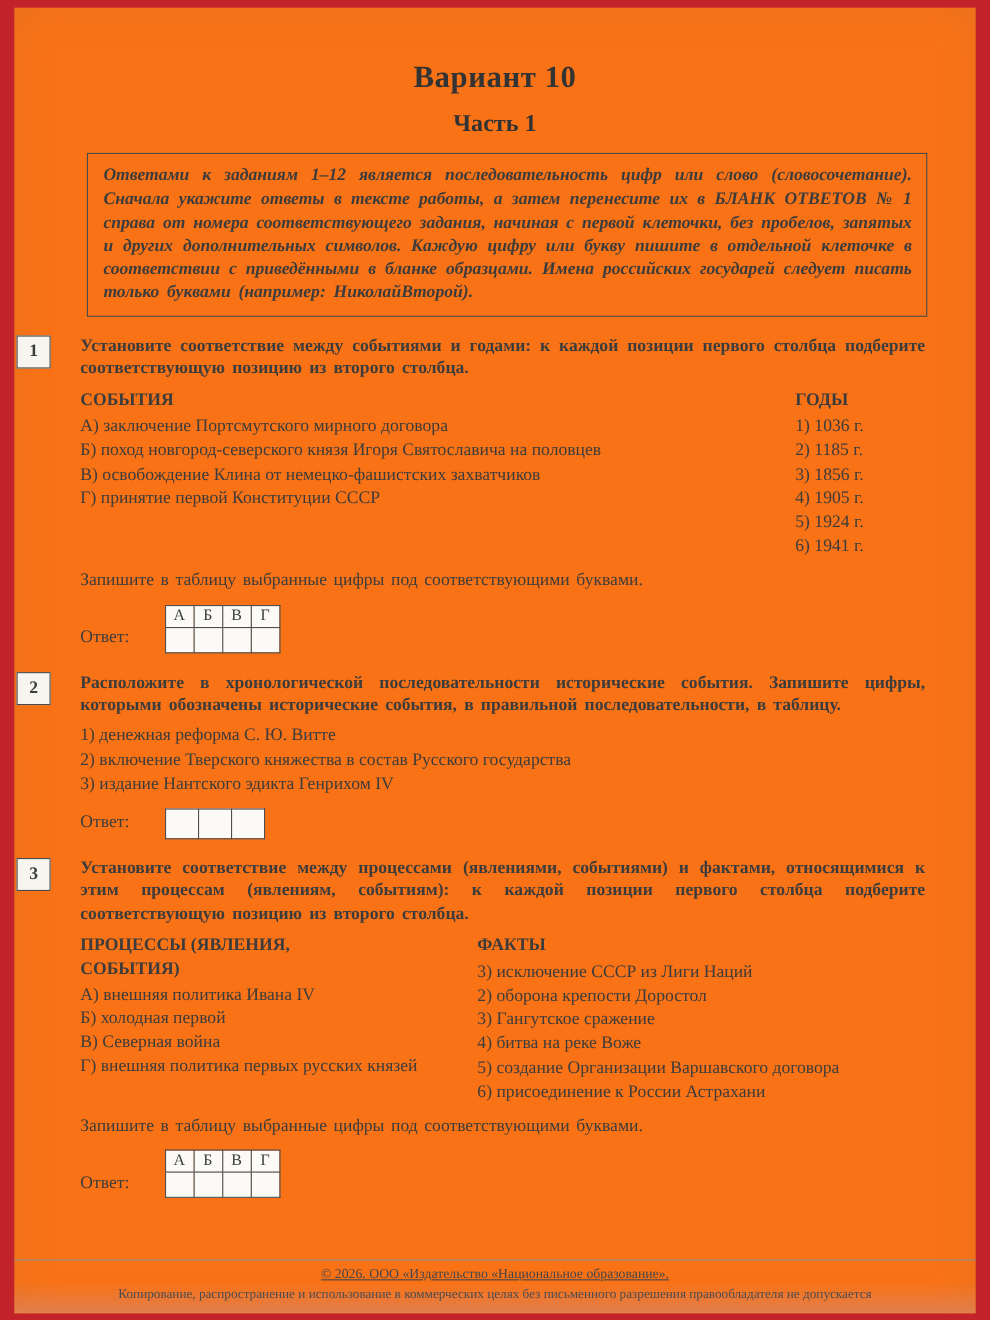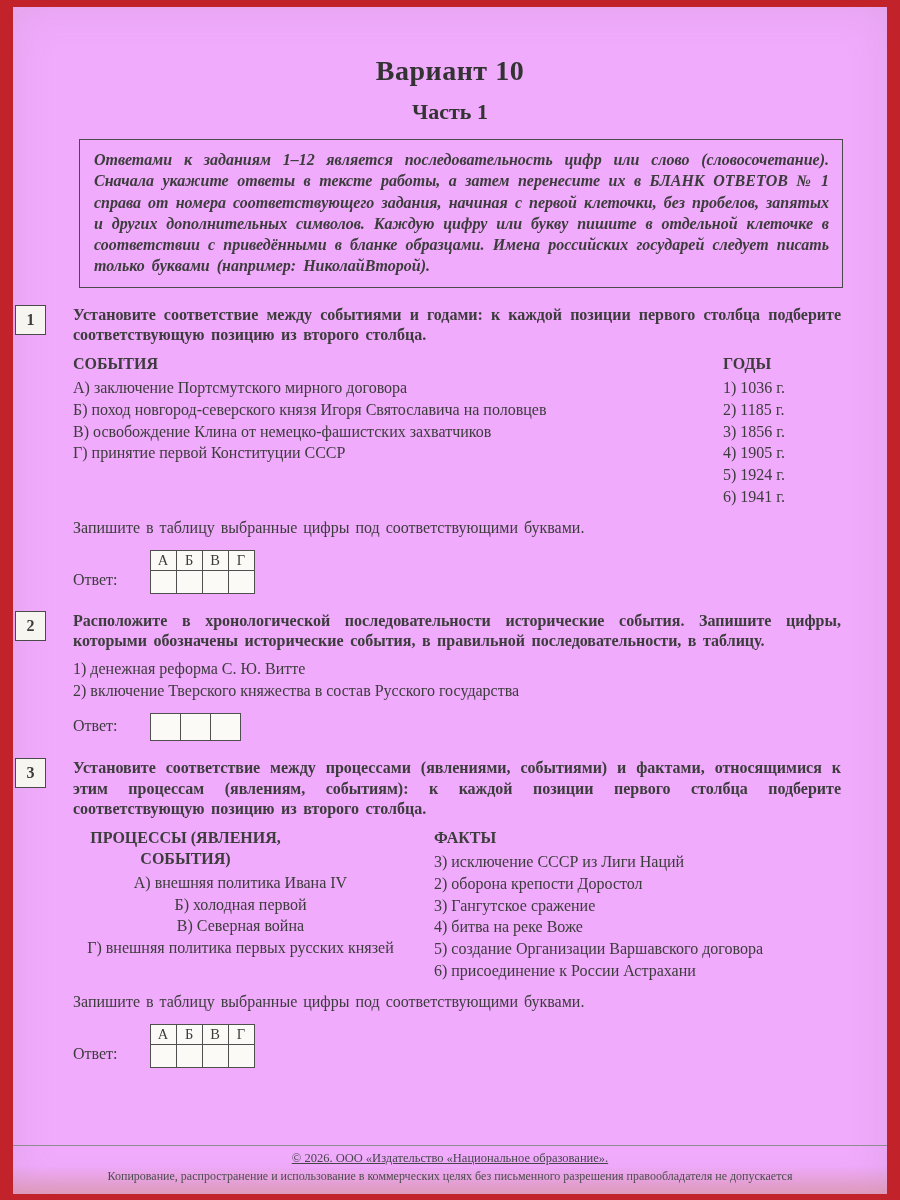--- a/index.html
+++ b/index.html
@@ -6,21 +6,21 @@
   html, body { width: 900px; height: 1200px; }
   body {
     background: #c2232b;
     position: relative;
     font-family: "Liberation Serif", "DejaVu Serif", serif;
   }
   .page {
     position: absolute;
     left: 13px; top: 7px;
     width: 874px; height: 1187px;
-    background: #f0abfc;
+    background: #f97316;
     color: #3c3c3c;
     overflow: hidden;
     box-shadow: inset 0 0 40px rgba(120,110,100,0.12);
   }
   .head { margin-top: 48px; text-align: center; }
   .title { font-size: 28px; font-weight: bold; letter-spacing: 0.5px; color: #333; }
   .part  { font-size: 22px; font-weight: bold; margin-top: 12px; color: #333; }
 
   .instr-box {
     border: 1.5px solid #4a4a4a;
@@ -38,21 +38,21 @@
     flex-shrink: 0; margin-left: 2px;
     display: flex; align-items: center; justify-content: center;
     font-size: 16px; font-weight: bold; background: #f7f5f0;
   }
   .tbody { flex: 1; margin-left: 27px; margin-right: 46px; font-size: 16px; line-height: 1.3; }
   .prompt { text-align: justify; word-spacing: 2.5px; font-weight: bold; }
 
   .cols { display: flex; margin-top: 8px; }
   .col-left { flex: 1; padding-right: 28px; }
   .col-right { width: 118px; flex-shrink: 0; }
-  .col3-left { width: 47%; padding-right: 26px; text-align: center; }
+  .col3-left { width: 47%; padding-right: 26px; }
   .col3-right { width: 53%; }
   .col-h { font-weight: bold; margin-bottom: 3px; }
   .col3-left .col-h { max-width: 225px; }
   .item { padding-left: 25px; text-indent: -25px; margin-bottom: 1px; }
   .yitem { margin-bottom: 1px; }
 
   .write { margin-top: 9px; text-align: justify; word-spacing: 2px; }
 
   .ans-row { display: flex; align-items: flex-end; margin-top: 11px; }
   .ans-row.mid { align-items: center; }
@@ -135,20 +135,21 @@
     </div>
   </div>
 
   <div class="task">
     <div class="numbox">2</div>
     <div class="tbody">
       <div class="prompt">Расположите в хронологической последовательности исторические события. Запишите цифры, которыми обозначены исторические события, в правильной последовательности, в таблицу.</div>
       <div style="margin-top:7px;">
         <div class="item">1) денежная реформа С. Ю. Витте</div>
         <div class="item">2) включение Тверского княжества в состав Русского государства</div>
+        <div class="item">3) издание Нантского эдикта Генрихом IV</div>
       </div>
       <div class="ans-row mid">
         <span class="ans-label">Ответ:</span>
         <table class="seq">
           <tbody>
               <tr>
             <td></td>
             <td></td>
             <td></td>
           </tr>

